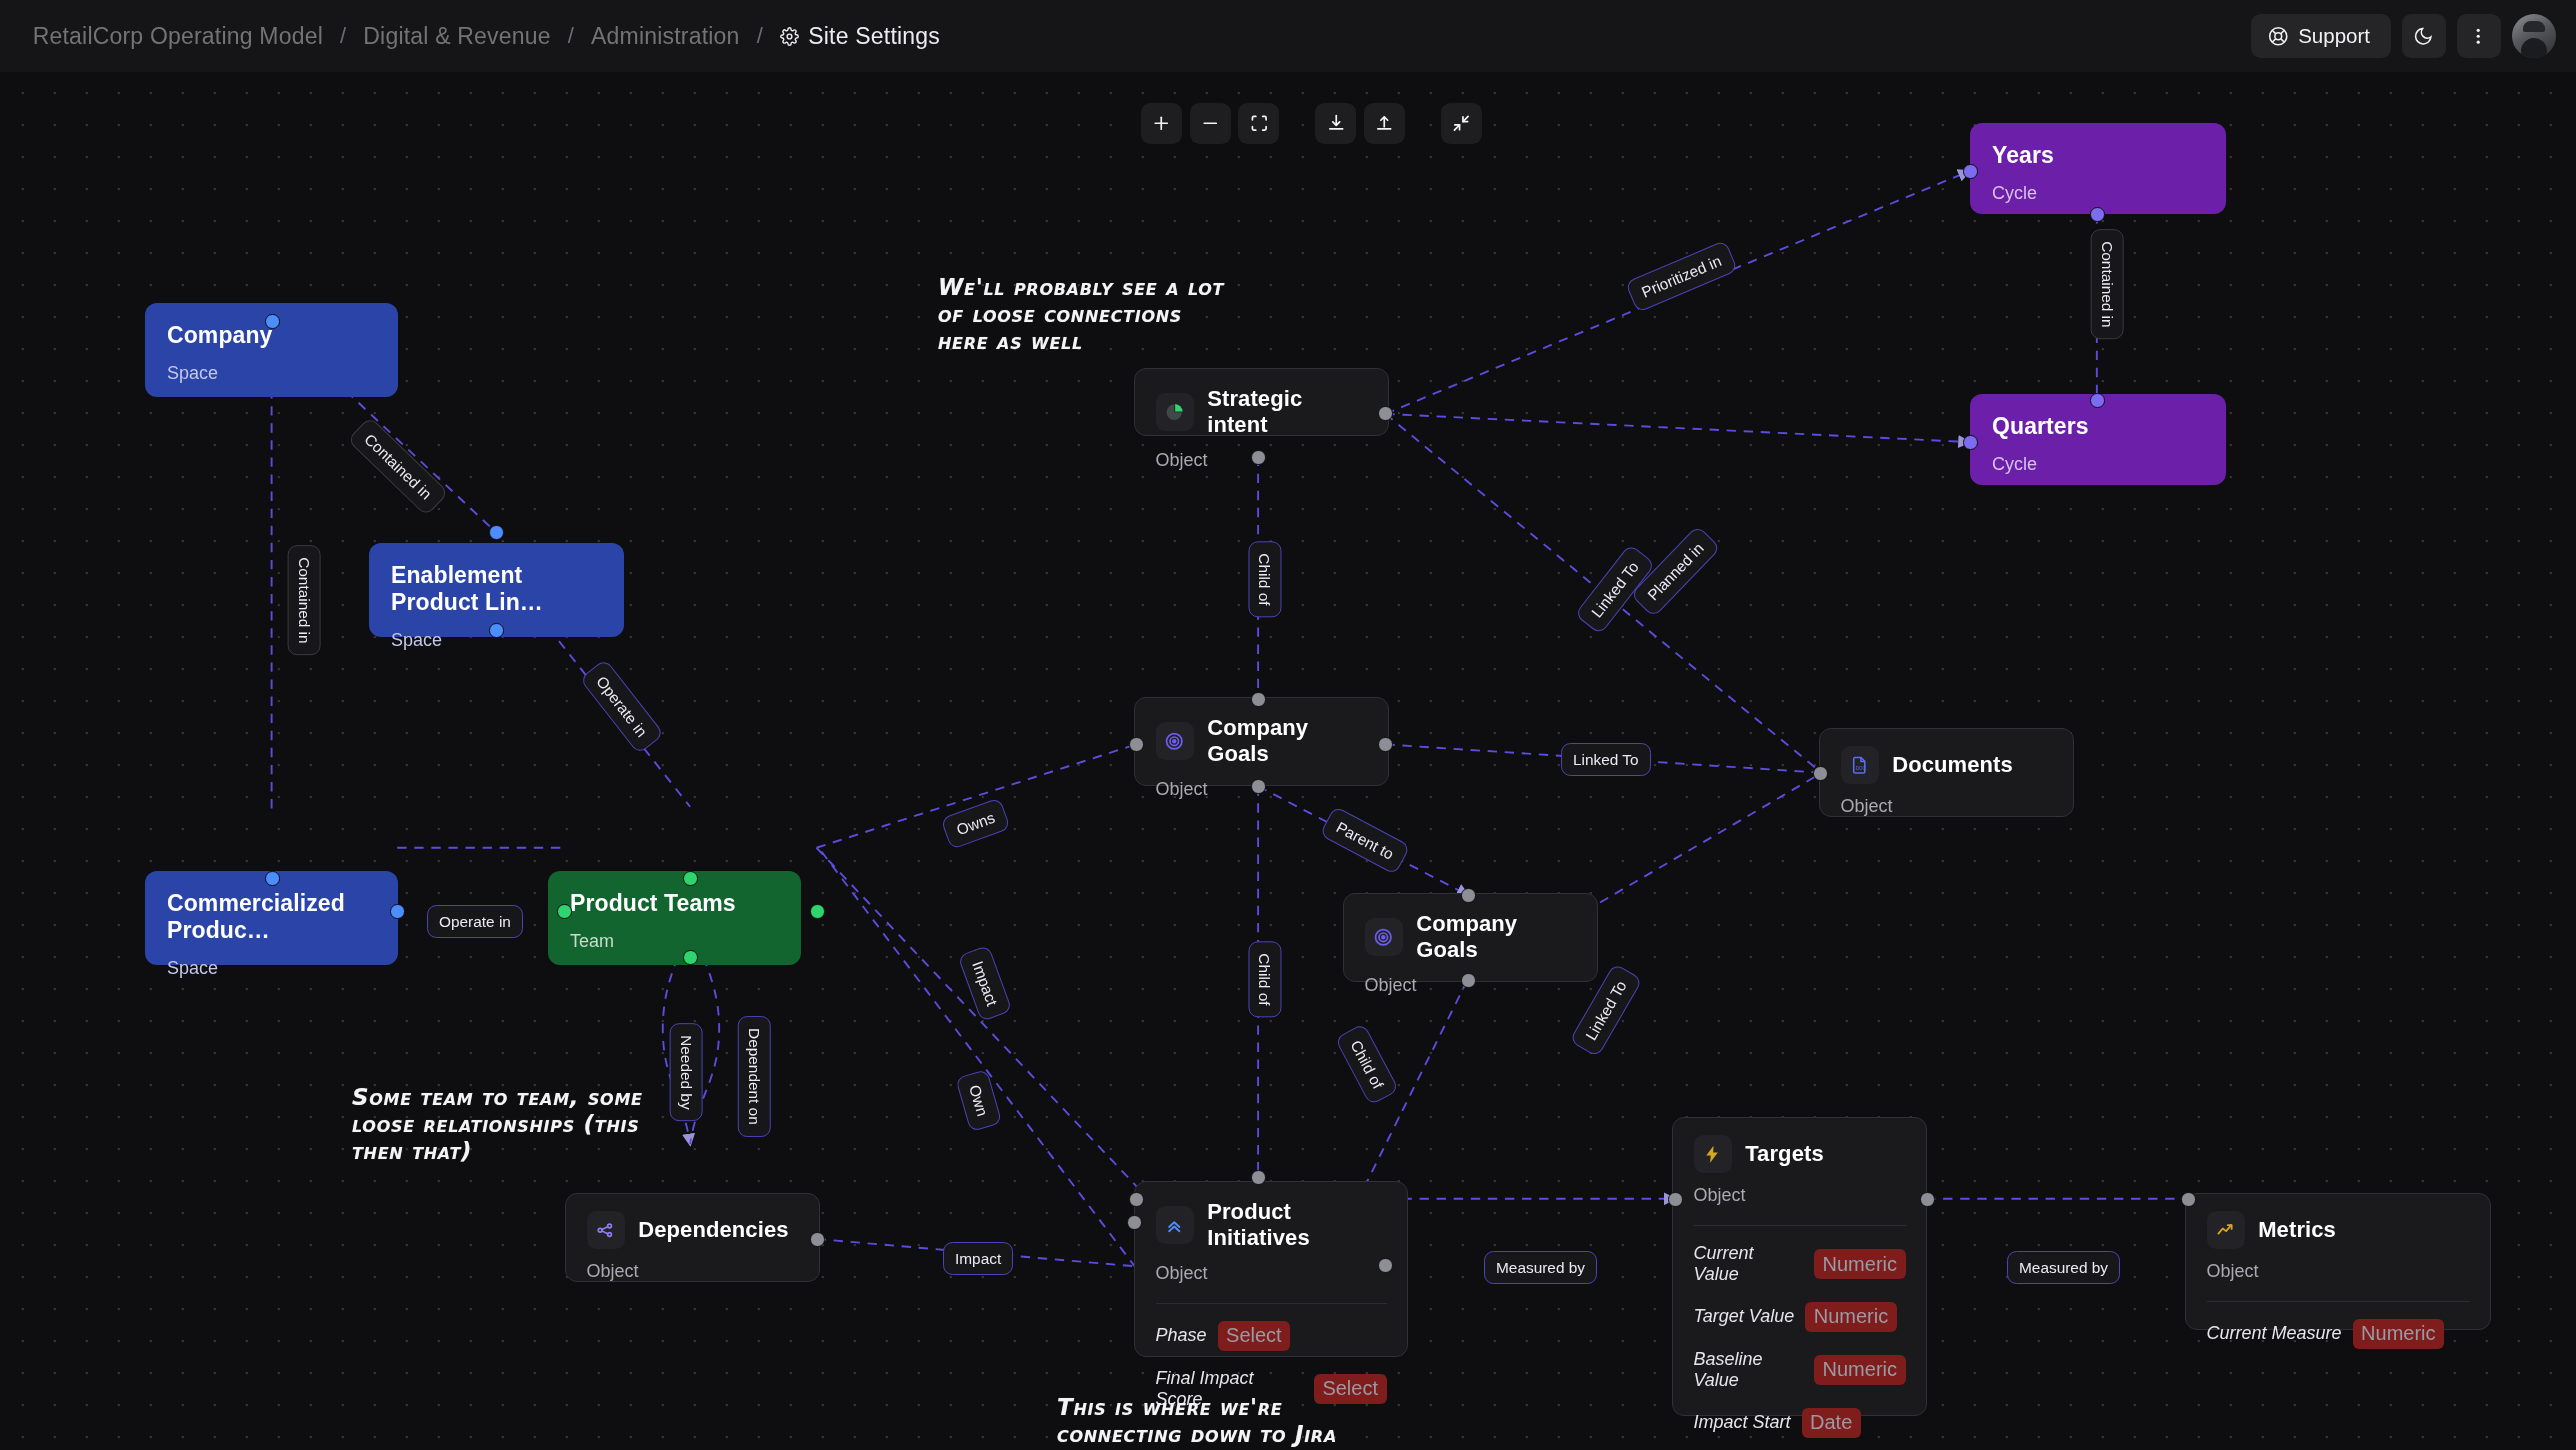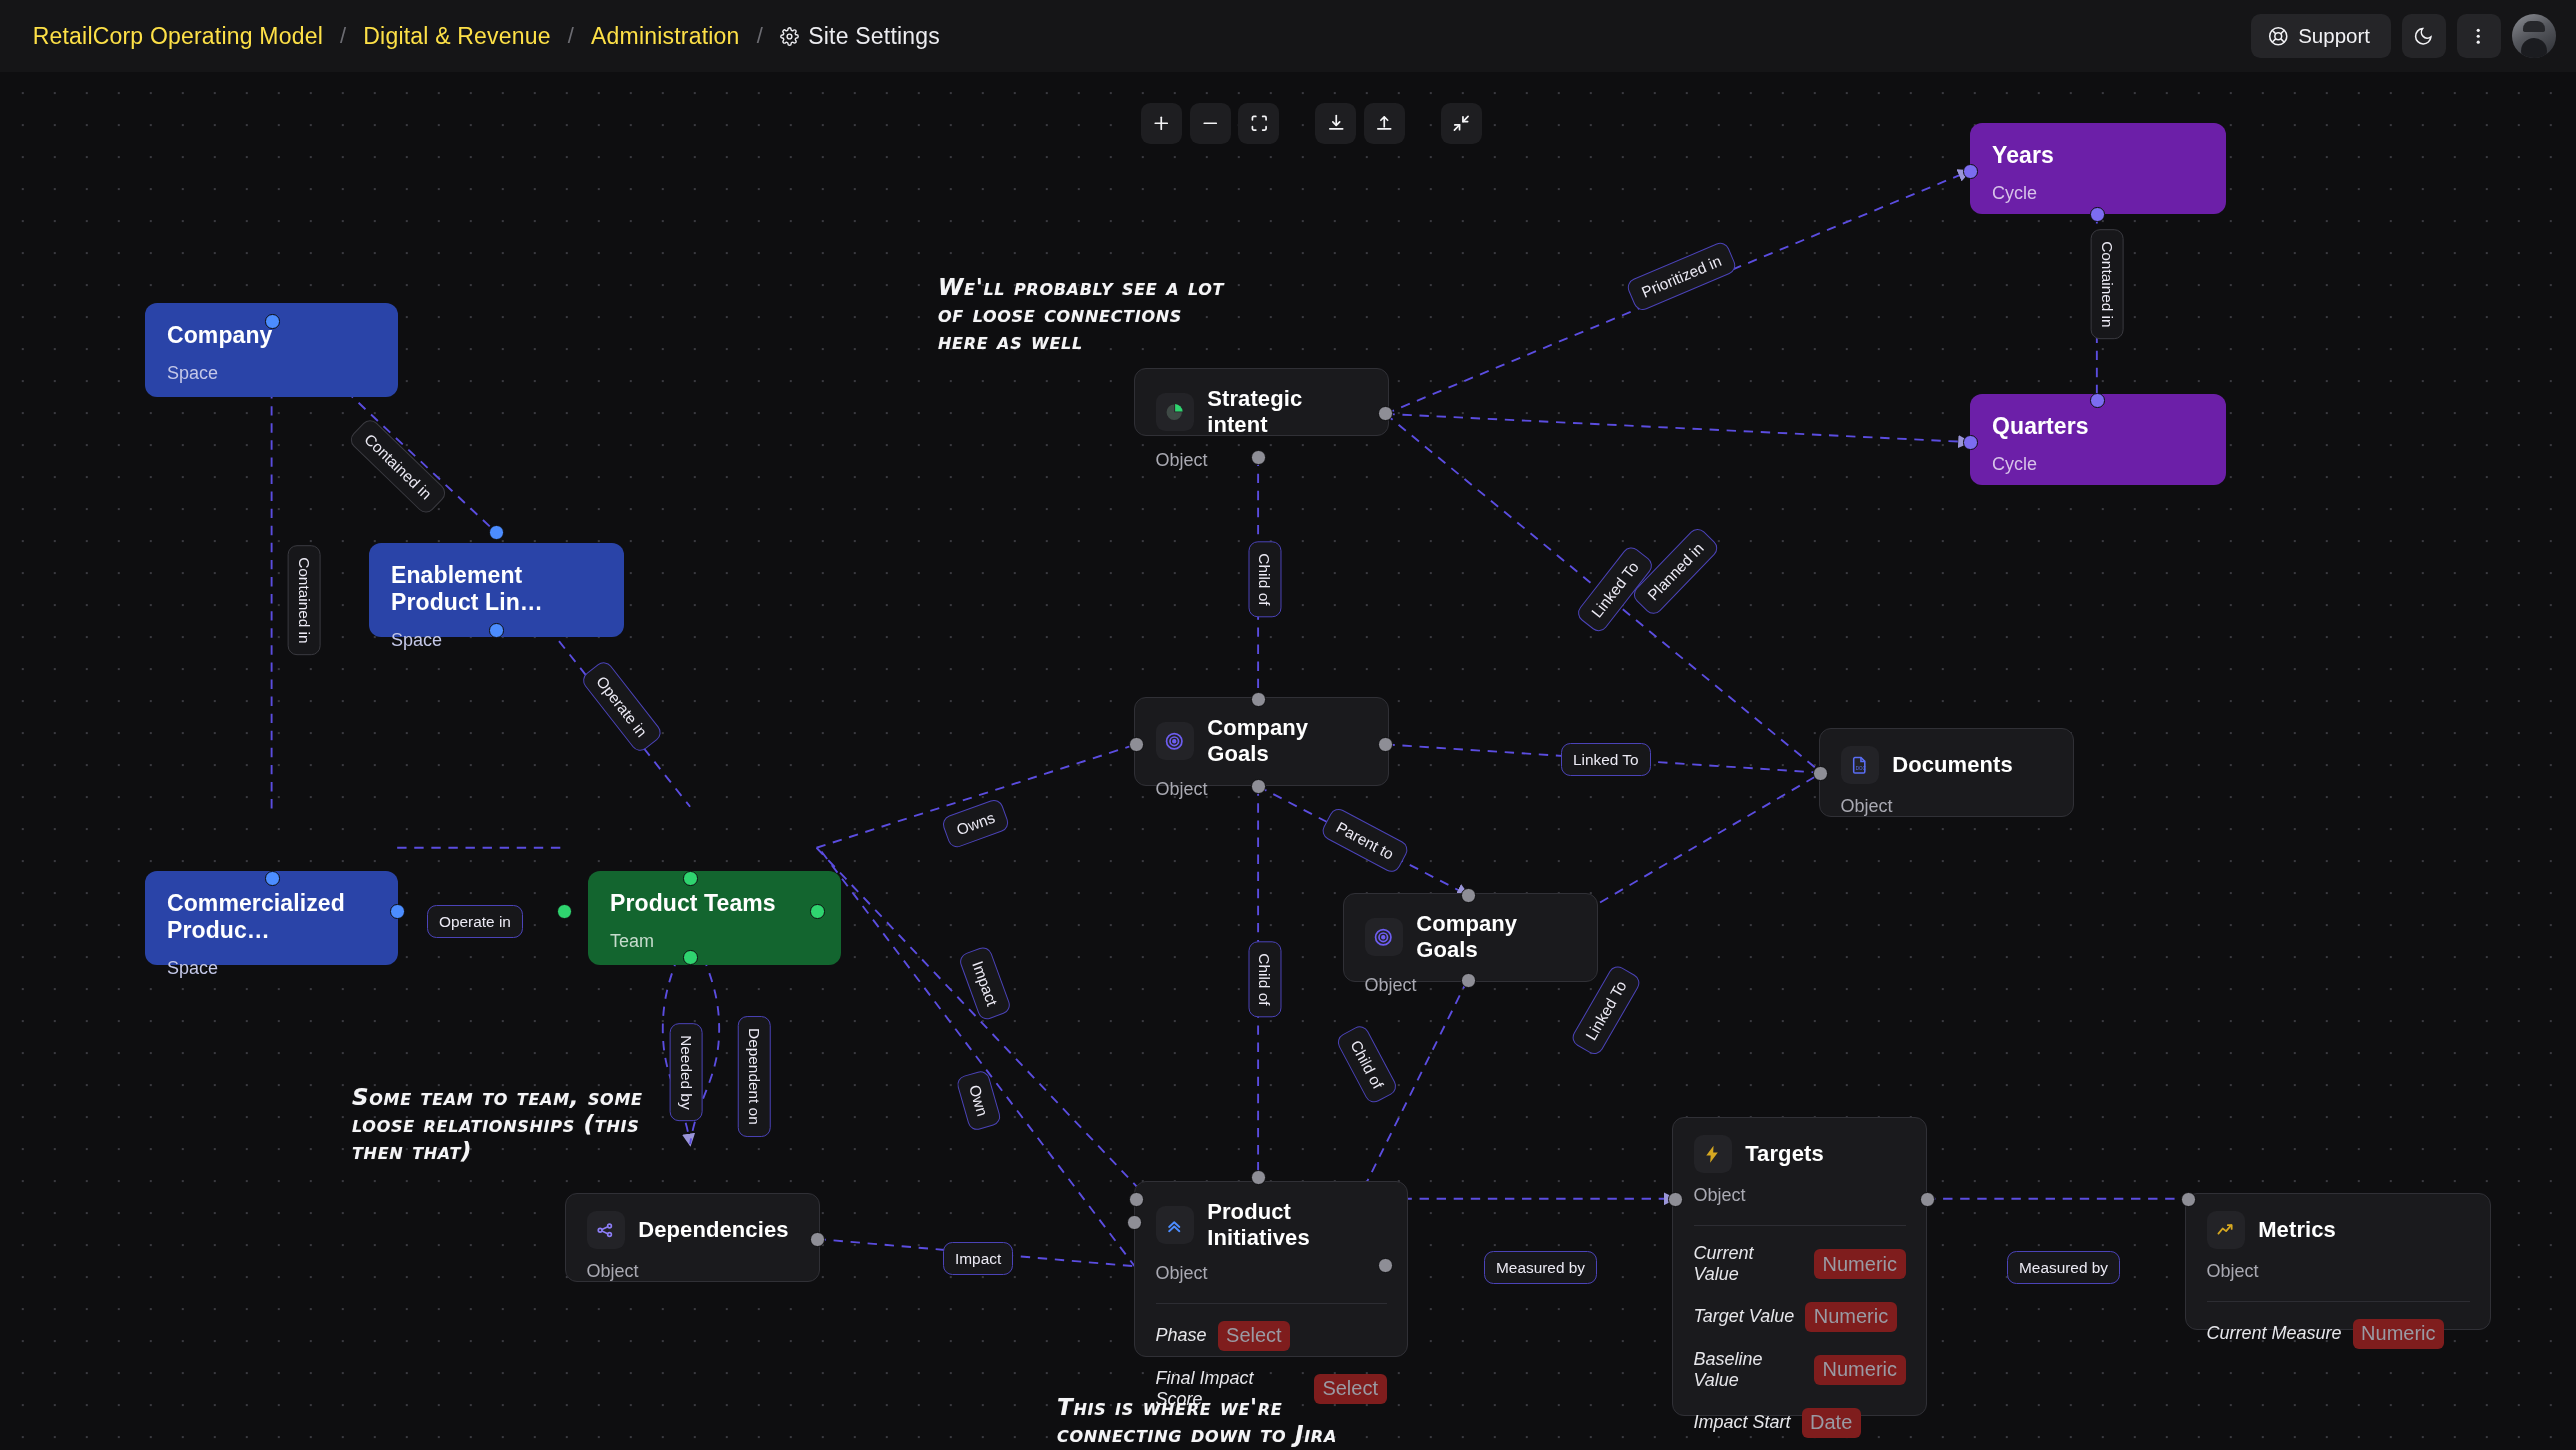--- a/index.html
+++ b/index.html
@@ -14,21 +14,21 @@
   #topbar {
     position: absolute; top: 0; left: 0;
     width: 2576px; height: 72px;
     background: #151517;
     display: flex; align-items: center;
     padding: 0 20.5px 0 31px;
     z-index: 60;
   }
   #breadcrumb { display: flex; align-items: center; gap: 0; }
   .crumb {
-    color: #fde047; font-size: 23px; letter-spacing: 0.2px;
+    color: #737373; font-size: 23px; letter-spacing: 0.2px;
     padding: 0 1.7px; white-space: nowrap;
   }
   .crumb.current { color: #ececf0; display: flex; align-items: center; gap: 9.4px; }
   .crumb-sep { color: #6c6c72; font-size: 22px; padding: 0 15.4px; }
   #topbar-right { margin-left: auto; display: flex; align-items: center; gap: 11px; }
   .tb-btn {
     height: 44px; border-radius: 9.4px; background: #252528;
     display: flex; align-items: center; justify-content: center;
     color: #f2f2f5; font-size: 20.5px; gap: 10.2px;
   }
@@ -334,21 +334,21 @@
   <div class="node space" style="left:369px; top:471px; width:255px; height:94px;">
     <div class="title">Enablement Product Lin…</div>
     <div class="subtitle">Space</div>
   </div>
 
   <div class="node space" style="left:145px; top:799px; width:253px; height:94px;">
     <div class="title">Commercialized Produc…</div>
     <div class="subtitle">Space</div>
   </div>
 
-  <div class="node team" style="left:588px; top:799px; width:253px; height:94px;">
+  <div class="node team" style="left:548px; top:799px; width:253px; height:94px;">
     <div class="title">Product Teams</div>
     <div class="subtitle">Team</div>
   </div>
 
   <div class="node cycle" style="left:1970px; top:51px; width:256px; height:91px;">
     <div class="title">Years</div>
     <div class="subtitle">Cycle</div>
   </div>
 
   <div class="node cycle" style="left:1970px; top:322px; width:256px; height:91px;">

